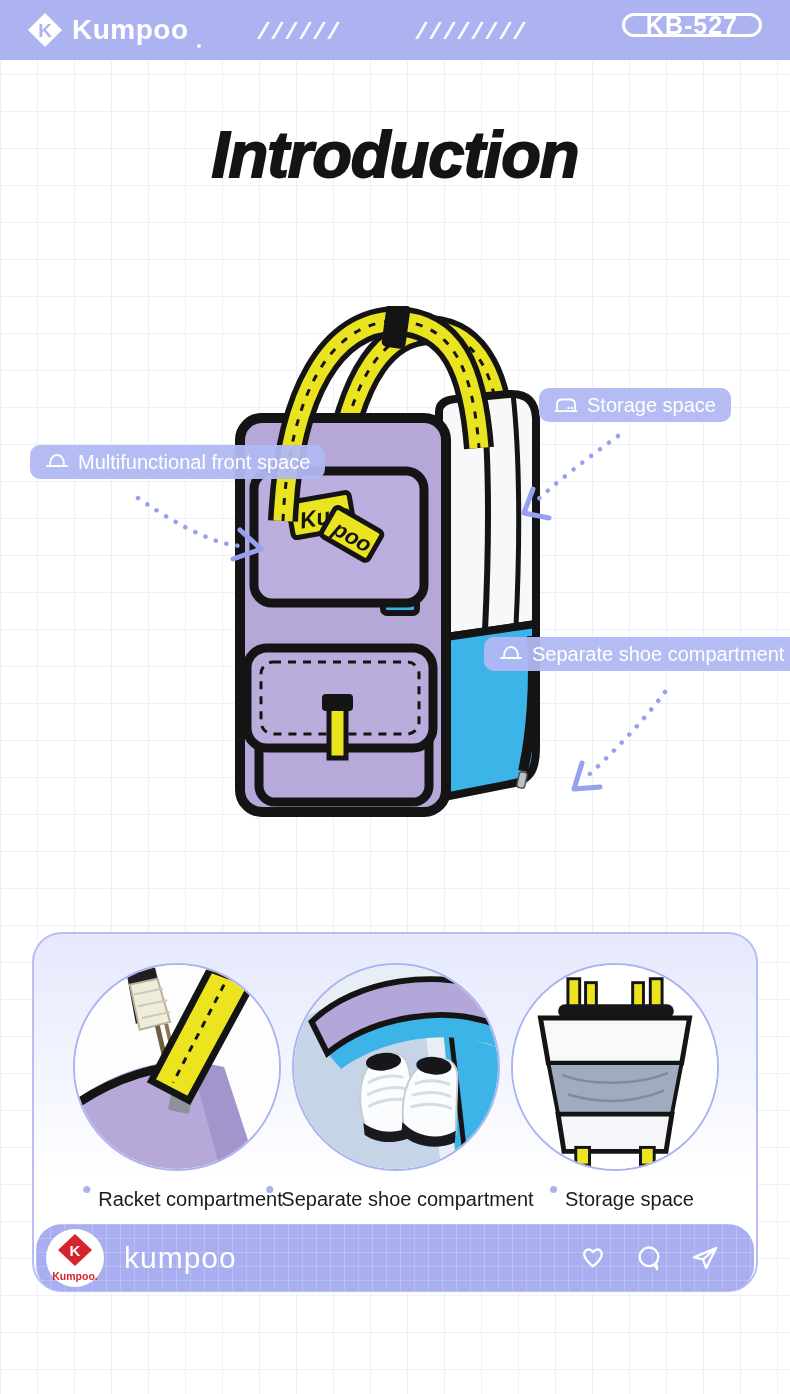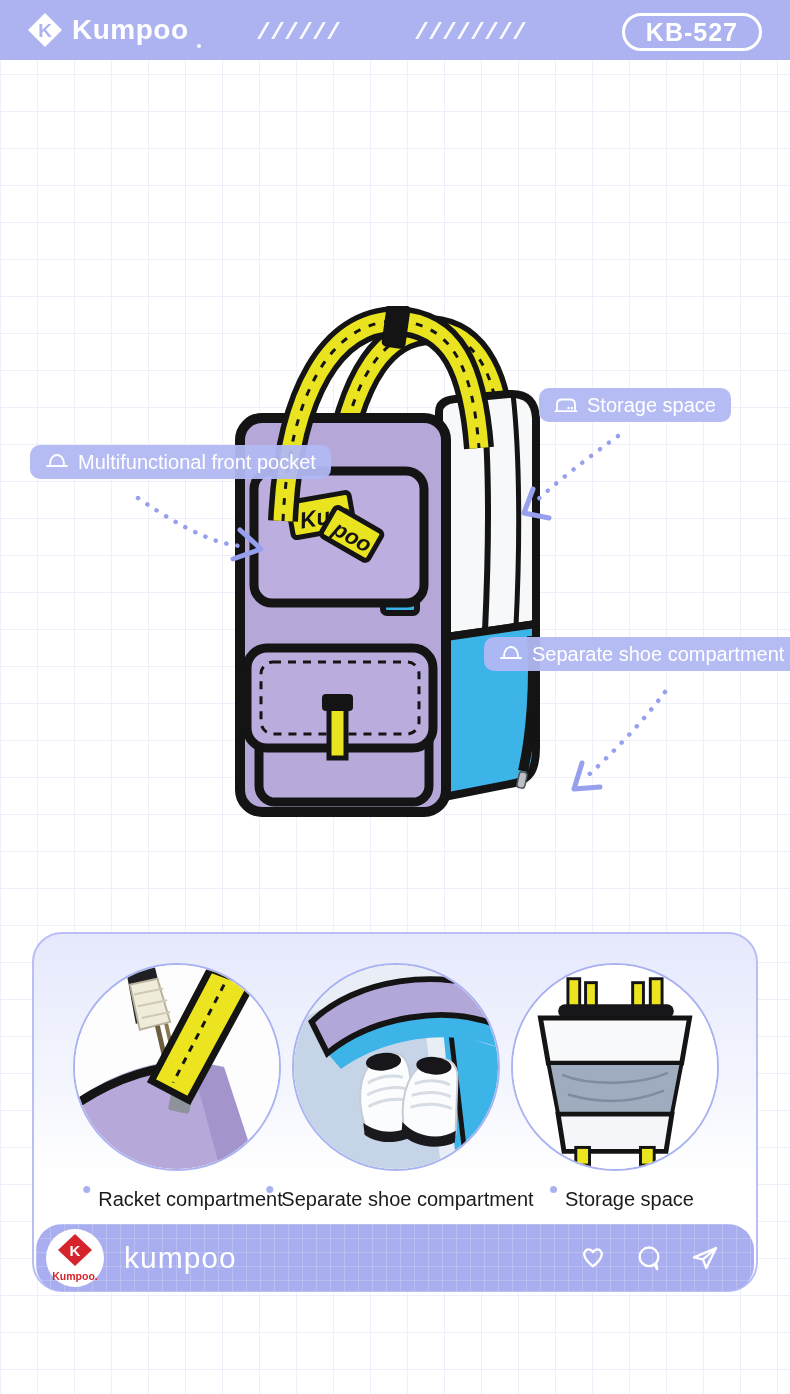--- a/index.html
+++ b/index.html
@@ -16,21 +16,21 @@
   .topbar{position:absolute;left:0;top:0;width:790px;height:60px;background:#adb3f1;}
   .brand{position:absolute;left:26px;top:0;height:60px;display:flex;align-items:center;gap:8px;}
   .brand-name{color:#fff;font-size:28px;font-weight:bold;letter-spacing:.5px;}
   .brand-reg{width:4px;height:4px;border-radius:50%;background:#fff;align-self:flex-end;margin-bottom:12px;opacity:.9;}
   .slash-group{position:absolute;top:22px;display:flex;}
   .sg1{left:262px;}
   .sg2{left:420px;}
   .slash{width:3px;height:17px;background:#ffffff;transform:skewX(-30deg);margin-right:11px;opacity:.95;}
   .model-pill{
     position:absolute;right:28px;top:13px;height:20px;box-sizing:border-box;
-    border:3px solid #fff;border-radius:19px;padding:16px 21px;
+    border:3px solid #fff;border-radius:19px;padding:9px 21px;
     display:flex;align-items:center;color:#fff;font-weight:bold;font-size:25px;letter-spacing:1px;
   }
   
   .title{
     position:absolute;top:124px;left:0;width:100%;text-align:center;
     font-style:italic;font-weight:bold;color:#141414;font-size:65px;line-height:61px;
     -webkit-text-stroke:1.8px #141414;letter-spacing:-1px;
   }
   
   .bag{position:absolute;left:183px;top:306px;}
@@ -117,20 +117,21 @@
         <div class="slash"></div>
         <div class="slash"></div>
         <div class="slash"></div>
     </div>
     <div class="model-pill">
       <span>KB-527</span>
     </div>
   </div>
 
   <div class="title">
+    <div>Introduction</div>
   </div>
 
   <svg class="bag" width="405" height="550" viewBox="0 0 405 550">
 
     <g fill="none">
       <path d="M152,178 C168,62 206,24 248,24 C298,28 314,80 317,128" stroke="#141414" stroke-width="30"></path>
       <path d="M152,178 C168,62 206,24 248,24 C298,28 314,80 317,128" stroke="#e9e41f" stroke-width="19"></path>
       <path d="M152,178 C168,62 206,24 248,24 C298,28 314,80 317,128" stroke="#141414" stroke-width="3" stroke-dasharray="7 9"></path>
     </g>
 
@@ -184,21 +185,21 @@
       <path d="M665,692 C641,724 611,755 583,780" stroke-width="4.5" stroke-dasharray="0.1 11" stroke-linecap="round"></path>
       <path d="M582,763 L574,789 L600,787" stroke-width="5" stroke-linejoin="round" stroke-linecap="round"></path>
     </g>
   </svg>
 
   <div class="pill" id="pill-front">
     <svg width="24" height="18" viewBox="0 0 24 18">
       <path d="M5,12 C5,4.5 9,2 12,2 C15,2 19,4.5 19,12" fill="none" stroke="#fff" stroke-width="1.8"></path>
       <path d="M2,13 L22,13" stroke="#fff" stroke-width="1.8" stroke-linecap="round"></path>
     </svg>
-    <span>Multifunctional front pocket</span>
+    <span>Multifunctional front space</span>
   </div>
 
   <div class="pill" id="pill-storage">
     <svg width="24" height="18" viewBox="0 0 24 18">
       <path d="M3,15 V8.5 C3,5 5.5,3.5 8,3.5 H16 C18.5,3.5 21,5 21,8.5 V15" fill="none" stroke="#fff" stroke-width="1.8"></path>
       <path d="M1.5,15.2 L22.5,15.2" stroke="#fff" stroke-width="1.8" stroke-linecap="round"></path>
       <circle cx="14.5" cy="12" r="1.2" fill="#fff"></circle>
       <circle cx="17.8" cy="12" r="1.2" fill="#fff"></circle>
     </svg>
     <span>Storage space</span>

